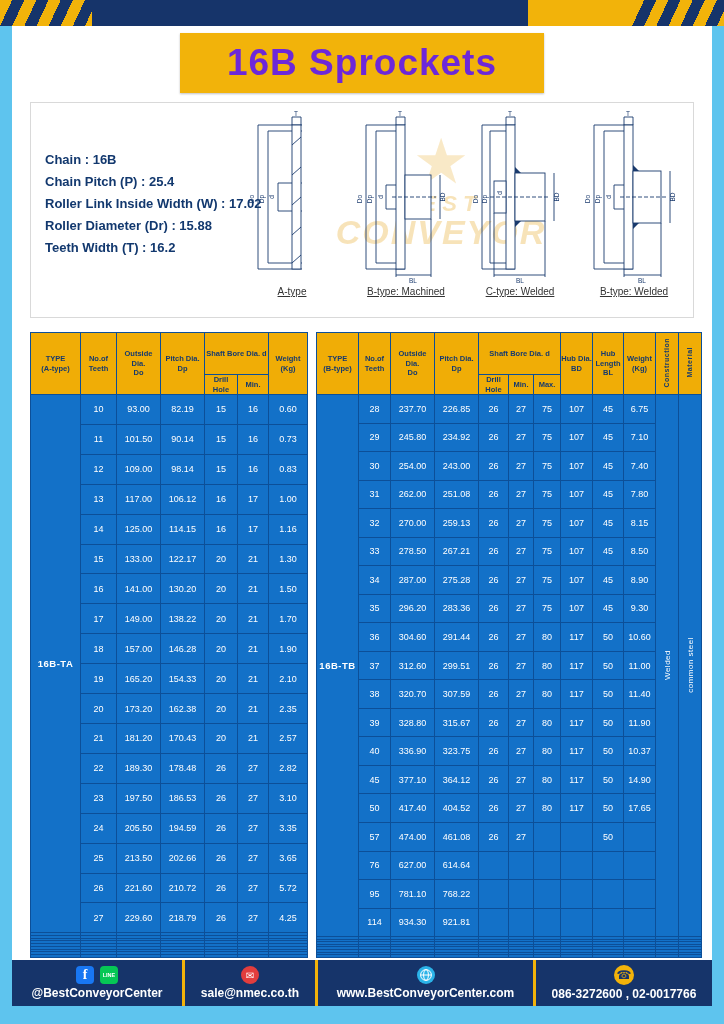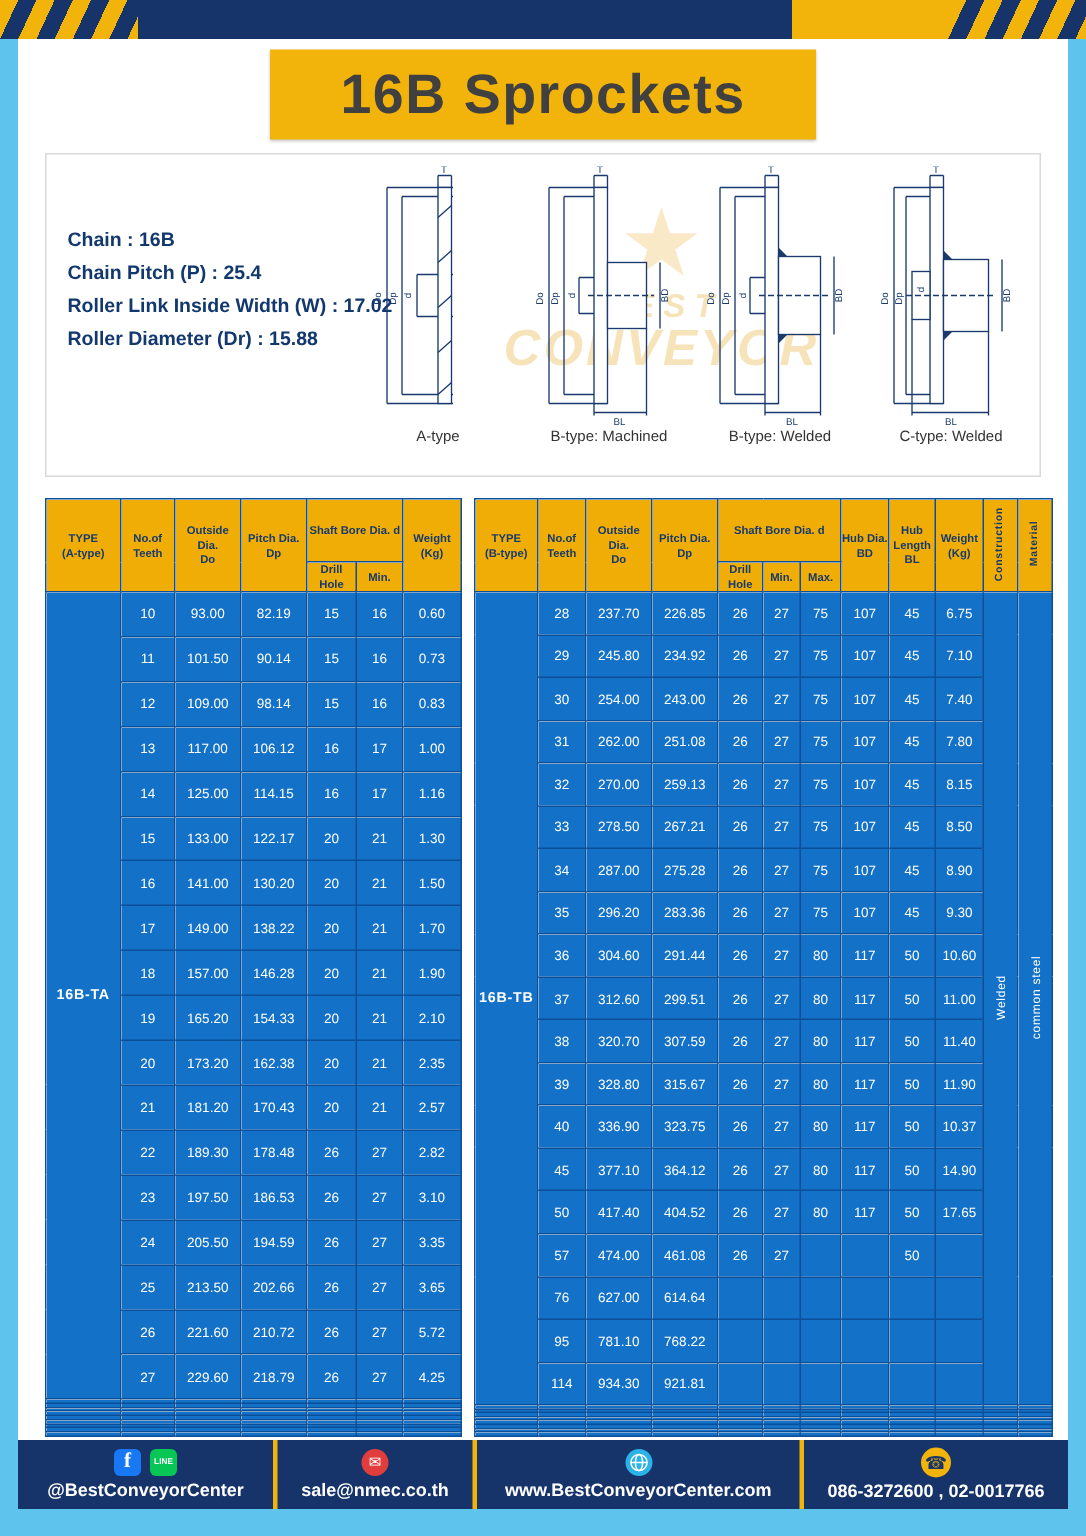--- a/index.html
+++ b/index.html
@@ -15,37 +15,37 @@
   .stripes { position:absolute; top:0; height:26px; width:92px;
     background:repeating-linear-gradient(115deg,#f2b30a 0 11px,#16346a 11px 22px); }
   .stripes.left { left:0; }
   .stripes.right { right:0; }
   .notch { position:absolute; top:0; left:528px; width:116px; height:26px; background:#f2b30a; }
   
   .page { position:absolute; top:26px; left:12px; width:700px; height:980px; background:#ffffff; }
   
   .banner { position:absolute; top:7px; left:168px; width:364px; height:60px; background:#f2b30a;
     display:flex; align-items:center; justify-content:center; box-shadow:0 1px 2px rgba(0,0,0,.25); }
-  .banner h1 { font-size:37px; color:#404040; font-weight:bold; letter-spacing:1px; }
+  .banner h1 { font-size:37px; color:#6d28d9; font-weight:bold; letter-spacing:1px; }
   
   .info { position:absolute; top:76px; left:18px; width:664px; height:216px; background:#fff;
     border:1px solid #d9d9d9; overflow:hidden; }
   .specs { position:absolute; left:14px; top:46px; color:#12386e; font-weight:bold;
     font-size:13px; line-height:22px; z-index:2; white-space:nowrap; }
   .watermark { position:absolute; left:240px; top:30px; width:340px; text-align:center;
     color:#f2cd80; opacity:.55; font-weight:bold; font-style:italic; z-index:0; line-height:1.05; }
   .watermark .wm-star { font-size:56px; font-style:normal; display:block; opacity:.8; }
   .watermark .wm1 { font-size:22px; letter-spacing:6px; display:block; }
   .watermark .wm2 { font-size:34px; letter-spacing:2px; display:block; }
   .watermark .wm3 { font-size:22px; letter-spacing:8px; display:block; }
   .drawings { position:absolute; left:206px; top:8px; width:452px; height:202px;
     display:flex; justify-content:space-between; z-index:1; }
   .drawing { width:110px; text-align:center; }
   .drawing svg { display:block; margin:0 auto; }
-  .dlabel { font-size:10px; color:#333; margin-top:1px; }
+  .dlabel { font-size:10px; color:#333; margin-top:1px;text-decoration:underline; }
   
   .tables { position:absolute; left:18px; top:306px; width:670px; height:626px; display:flex; gap:8px; }
   table.spec { border-collapse:collapse; table-layout:fixed; height:626px; }
   table.left-t { width:277px; }
   table.right-t { width:385px; }
   .spec th, .spec td { border:1px solid #0c4f98; text-align:center; vertical-align:middle;
     padding:0; overflow:hidden; }
   .spec th { background:#f0ad06; color:#163a6e; font-size:7.5px; font-weight:bold; line-height:1.25; }
   .spec th.pre { white-space:pre-line; }
   .spec td { background:#1371c8; color:#ffffff; font-size:9px; }
@@ -90,20 +90,21 @@
   <div class="banner">
     <h1>16B Sprockets</h1>
   </div>
 
   <div class="info">
     <div class="specs">
       <div>Chain  :  16B</div>
       <div>Chain Pitch (P)  :  25.4</div>
       <div>Roller Link Inside Width (W)  :  17.02</div>
       <div>Roller Diameter (Dr)  :  15.88</div>
+      <div>Teeth Width (T)  :  16.2</div>
     </div>
 
     <div class="watermark">
       <span class="wm-star">★</span>
       <span class="wm1">BEST</span>
       <span class="wm2">CONVEYOR</span>
     </div>
 
     <div class="drawings">
 
@@ -161,20 +162,53 @@
             <line x1="42" y1="164" x2="77" y2="164"></line>
           </g>
           <text x="46" y="4.5" font-size="6.5" fill="#1a3a6d" text-anchor="middle">T</text>
           <text x="8" y="88" font-size="6.5" fill="#1a3a6d" text-anchor="middle" transform="rotate(-90 8 88)">Do</text>
           <text x="18" y="88" font-size="6.5" fill="#1a3a6d" text-anchor="middle" transform="rotate(-90 18 88)">Dp</text>
           <text x="29" y="86" font-size="6.5" fill="#1a3a6d" text-anchor="middle" transform="rotate(-90 29 86)">d</text>
           <text x="91" y="86" font-size="6.5" fill="#1a3a6d" text-anchor="middle" transform="rotate(-90 91 86)">BD</text>
           <text x="59" y="172" font-size="6.5" fill="#1a3a6d" text-anchor="middle">BL</text>
         </svg>
         <div class="dlabel">B-type: Machined</div>
+      </div>
+
+      <div class="drawing">
+        <svg width="104" height="174" viewBox="0 0 104 174">
+          <g stroke="#1a3a6d" stroke-width="0.9" fill="none">
+            <line x1="14" y1="14" x2="47" y2="14"></line>
+              <line x1="14" y1="158" x2="47" y2="158"></line>
+            <line x1="22" y1="20" x2="47" y2="20"></line>
+              <line x1="22" y1="152" x2="47" y2="152"></line>
+            <line x1="14" y1="14" x2="14" y2="158"></line>
+              <line x1="22" y1="20" x2="22" y2="152"></line>
+            <line x1="38" y1="6" x2="47" y2="6"></line>
+              <line x1="38" y1="6" x2="38" y2="14"></line>
+              <line x1="47" y1="6" x2="47" y2="14"></line>
+            <rect x="38" y="14" width="9" height="144" fill="#ffffff"></rect>
+            <rect x="26" y="70" width="12" height="32" fill="#ffffff"></rect>
+            <rect x="47" y="62" width="30" height="48" fill="#ffffff"></rect>
+            <line x1="22" y1="86" x2="82" y2="86" stroke-dasharray="4,2"></line>
+            <line x1="86" y1="62" x2="86" y2="110"></line>
+            <line x1="26" y1="102" x2="26" y2="166"></line>
+              <line x1="77" y1="110" x2="77" y2="166"></line>
+            <line x1="26" y1="164" x2="77" y2="164"></line>
+          </g>
+          <polygon points="47,62 53,62 47,56" fill="#1a3a6d"></polygon>
+          <polygon points="47,110 53,110 47,116" fill="#1a3a6d"></polygon>
+          <text x="42" y="4.5" font-size="6.5" fill="#1a3a6d" text-anchor="middle">T</text>
+          <text x="10" y="88" font-size="6.5" fill="#1a3a6d" text-anchor="middle" transform="rotate(-90 10 88)">Do</text>
+          <text x="19" y="88" font-size="6.5" fill="#1a3a6d" text-anchor="middle" transform="rotate(-90 19 88)">Dp</text>
+          <text x="34" y="82" font-size="6.5" fill="#1a3a6d" text-anchor="middle" transform="rotate(-90 34 82)">d</text>
+          <text x="91" y="86" font-size="6.5" fill="#1a3a6d" text-anchor="middle" transform="rotate(-90 91 86)">BD</text>
+          <text x="52" y="172" font-size="6.5" fill="#1a3a6d" text-anchor="middle">BL</text>
+        </svg>
+        <div class="dlabel">C-type: Welded</div>
       </div>
 
       <div class="drawing">
         <svg width="104" height="174" viewBox="0 0 104 174">
           <g stroke="#1a3a6d" stroke-width="0.9" fill="none">
             <line x1="12" y1="14" x2="51" y2="14"></line>
               <line x1="12" y1="158" x2="51" y2="158"></line>
             <line x1="22" y1="20" x2="51" y2="20"></line>
               <line x1="22" y1="152" x2="51" y2="152"></line>
             <line x1="32" y1="74" x2="42" y2="74"></line>
@@ -196,53 +230,20 @@
           <polygon points="51,60 57,60 51,54" fill="#1a3a6d"></polygon>
           <polygon points="51,112 57,112 51,118" fill="#1a3a6d"></polygon>
           <text x="46" y="4.5" font-size="6.5" fill="#1a3a6d" text-anchor="middle">T</text>
           <text x="8" y="88" font-size="6.5" fill="#1a3a6d" text-anchor="middle" transform="rotate(-90 8 88)">Do</text>
           <text x="18" y="88" font-size="6.5" fill="#1a3a6d" text-anchor="middle" transform="rotate(-90 18 88)">Dp</text>
           <text x="29" y="86" font-size="6.5" fill="#1a3a6d" text-anchor="middle" transform="rotate(-90 29 86)">d</text>
           <text x="93" y="86" font-size="6.5" fill="#1a3a6d" text-anchor="middle" transform="rotate(-90 93 86)">BD</text>
           <text x="60" y="172" font-size="6.5" fill="#1a3a6d" text-anchor="middle">BL</text>
         </svg>
         <div class="dlabel">B-type: Welded</div>
-      </div>
-
-      <div class="drawing">
-        <svg width="104" height="174" viewBox="0 0 104 174">
-          <g stroke="#1a3a6d" stroke-width="0.9" fill="none">
-            <line x1="14" y1="14" x2="47" y2="14"></line>
-              <line x1="14" y1="158" x2="47" y2="158"></line>
-            <line x1="22" y1="20" x2="47" y2="20"></line>
-              <line x1="22" y1="152" x2="47" y2="152"></line>
-            <line x1="14" y1="14" x2="14" y2="158"></line>
-              <line x1="22" y1="20" x2="22" y2="152"></line>
-            <line x1="38" y1="6" x2="47" y2="6"></line>
-              <line x1="38" y1="6" x2="38" y2="14"></line>
-              <line x1="47" y1="6" x2="47" y2="14"></line>
-            <rect x="38" y="14" width="9" height="144" fill="#ffffff"></rect>
-            <rect x="26" y="70" width="12" height="32" fill="#ffffff"></rect>
-            <rect x="47" y="62" width="30" height="48" fill="#ffffff"></rect>
-            <line x1="22" y1="86" x2="82" y2="86" stroke-dasharray="4,2"></line>
-            <line x1="86" y1="62" x2="86" y2="110"></line>
-            <line x1="26" y1="102" x2="26" y2="166"></line>
-              <line x1="77" y1="110" x2="77" y2="166"></line>
-            <line x1="26" y1="164" x2="77" y2="164"></line>
-          </g>
-          <polygon points="47,62 53,62 47,56" fill="#1a3a6d"></polygon>
-          <polygon points="47,110 53,110 47,116" fill="#1a3a6d"></polygon>
-          <text x="42" y="4.5" font-size="6.5" fill="#1a3a6d" text-anchor="middle">T</text>
-          <text x="10" y="88" font-size="6.5" fill="#1a3a6d" text-anchor="middle" transform="rotate(-90 10 88)">Do</text>
-          <text x="19" y="88" font-size="6.5" fill="#1a3a6d" text-anchor="middle" transform="rotate(-90 19 88)">Dp</text>
-          <text x="34" y="82" font-size="6.5" fill="#1a3a6d" text-anchor="middle" transform="rotate(-90 34 82)">d</text>
-          <text x="91" y="86" font-size="6.5" fill="#1a3a6d" text-anchor="middle" transform="rotate(-90 91 86)">BD</text>
-          <text x="52" y="172" font-size="6.5" fill="#1a3a6d" text-anchor="middle">BL</text>
-        </svg>
-        <div class="dlabel">C-type: Welded</div>
       </div>
 
     </div>
   </div>
 
   <div class="tables">
 
     <table class="spec left-t">
       <colgroup>
         <col style="width:50px">

